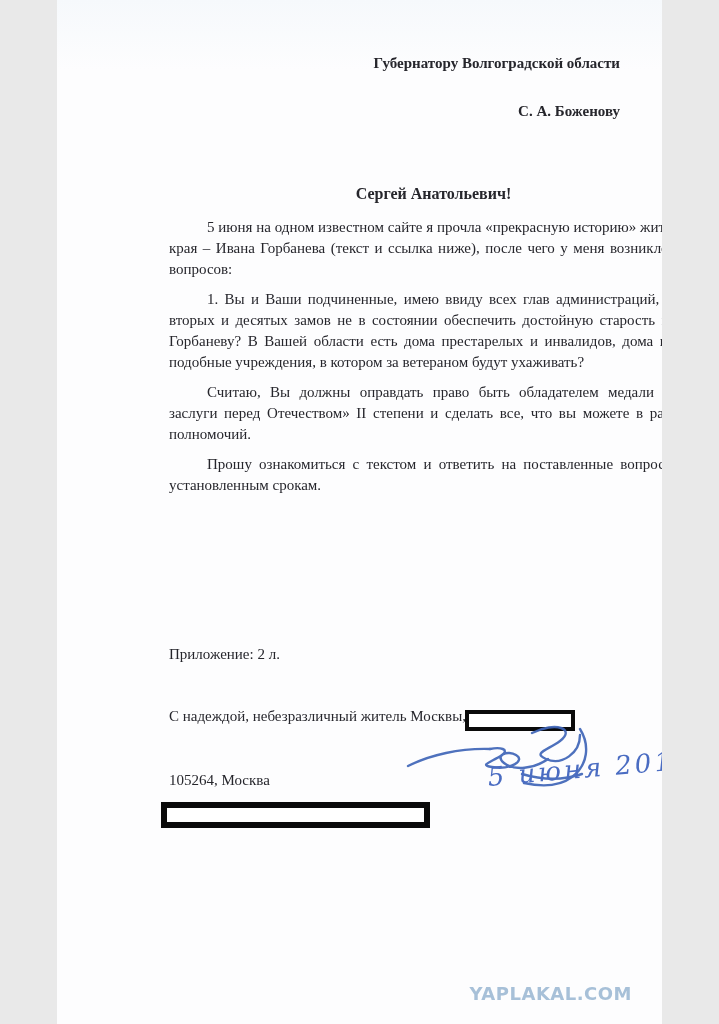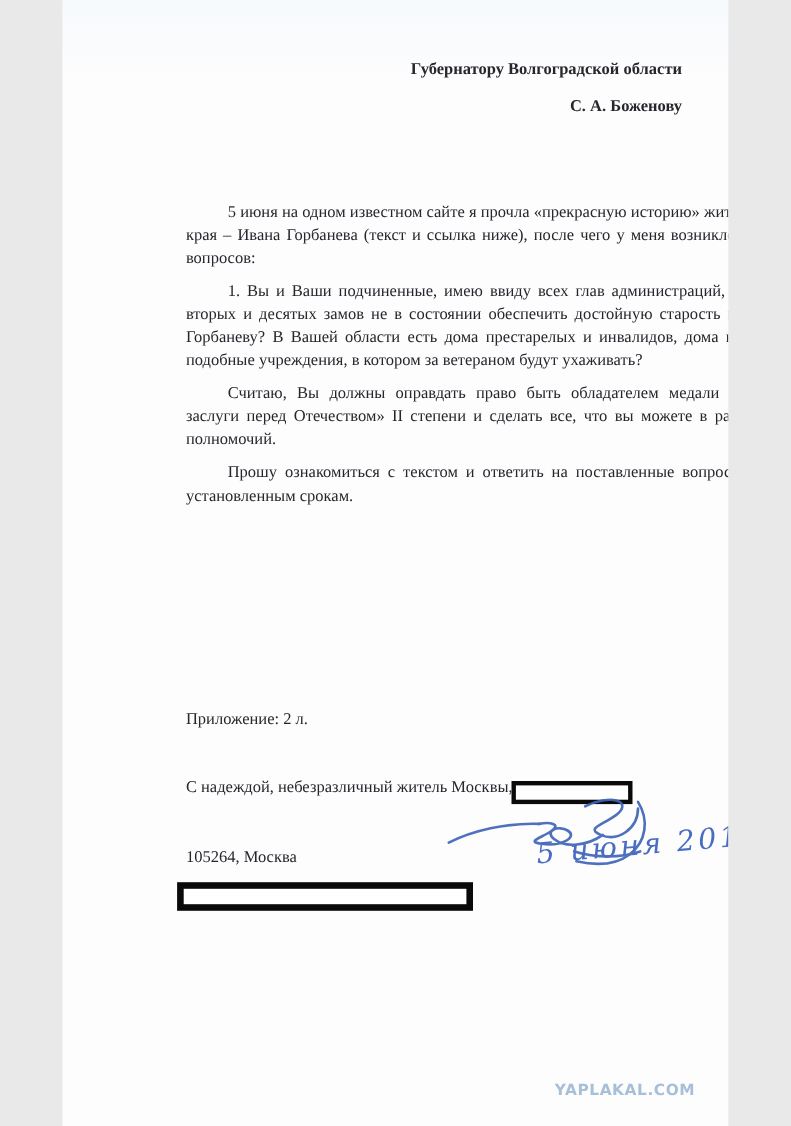--- a/index.html
+++ b/index.html
@@ -10,21 +10,21 @@
     background:#fdfdfe;
     background-image:linear-gradient(180deg,#f6f9fc 0px,#fdfdfe 70px);
     font-family:"Liberation Serif", serif;
     color:#26262c;
     overflow:hidden;
   }
   .recipient{
     position:absolute;top:53px;right:42px;
     text-align:right;font-weight:bold;font-size:15px;line-height:20px;
   }
-  .recipient .line2{margin-top:14px;}
+  .recipient .line2{margin-top:28px;}
   .body{
     position:absolute;left:112px;top:183px;width:569px;
     font-size:15px;line-height:21px;
   }
   .salutation{
     text-align:center;font-weight:bold;font-size:16px;
     margin:0 40px 13px 0;
   }
   .body p{
     margin:0 0 9px 0;
@@ -59,35 +59,36 @@
     font-size:26px;
     color:#4a6cc2;
     letter-spacing:3px;
     transform:rotate(-5deg);
     transform-origin:left bottom;
     white-space:nowrap;
   }
   .watermark{
     position:absolute;right:30px;top:983px;
     font-family:"DejaVu Sans", sans-serif;
-    font-weight:bold;font-size:14px;letter-spacing:0.5px;
+    font-weight:bold;font-size:18px;letter-spacing:0.5px;
     color:#a7c0d8;
   }
 </style>
 </head>
 <body>
 
 <div class="page">
 
   <div class="recipient">
     <div class="line1">Губернатору Волгоградской области</div>
     <div class="line2">С. А. Боженову</div>
   </div>
 
   <div class="body">
+    <div class="salutation">Сергей Анатольевич!</div>
     <p>5 июня на одном известном сайте я прочла «прекрасную историю» жителя Вашего края – Ивана Горбанева (текст и ссылка ниже), после чего у меня возникло несколько вопросов:</p>
     <p>1. Вы и Ваши подчиненные, имею ввиду всех глав администраций, их первых, вторых и десятых замов не в состоянии обеспечить достойную старость гражданину Горбаневу? В Вашей области есть  дома престарелых и инвалидов,  дома ветеранов и подобные учреждения, в котором за ветераном будут ухаживать?</p>
     <p>Считаю, Вы должны оправдать право быть обладателем медали ордена «За заслуги перед Отечеством» II степени и сделать все, что вы можете в рамках своих полномочий.</p>
     <p>Прошу ознакомиться с текстом и ответить на поставленные вопросы согласно установленным срокам.</p>
   </div>
 
   <div class="attachment">Приложение: 2 л.</div>
 
   <div class="closing">С надеждой, небезразличный житель Москвы,</div>
 

